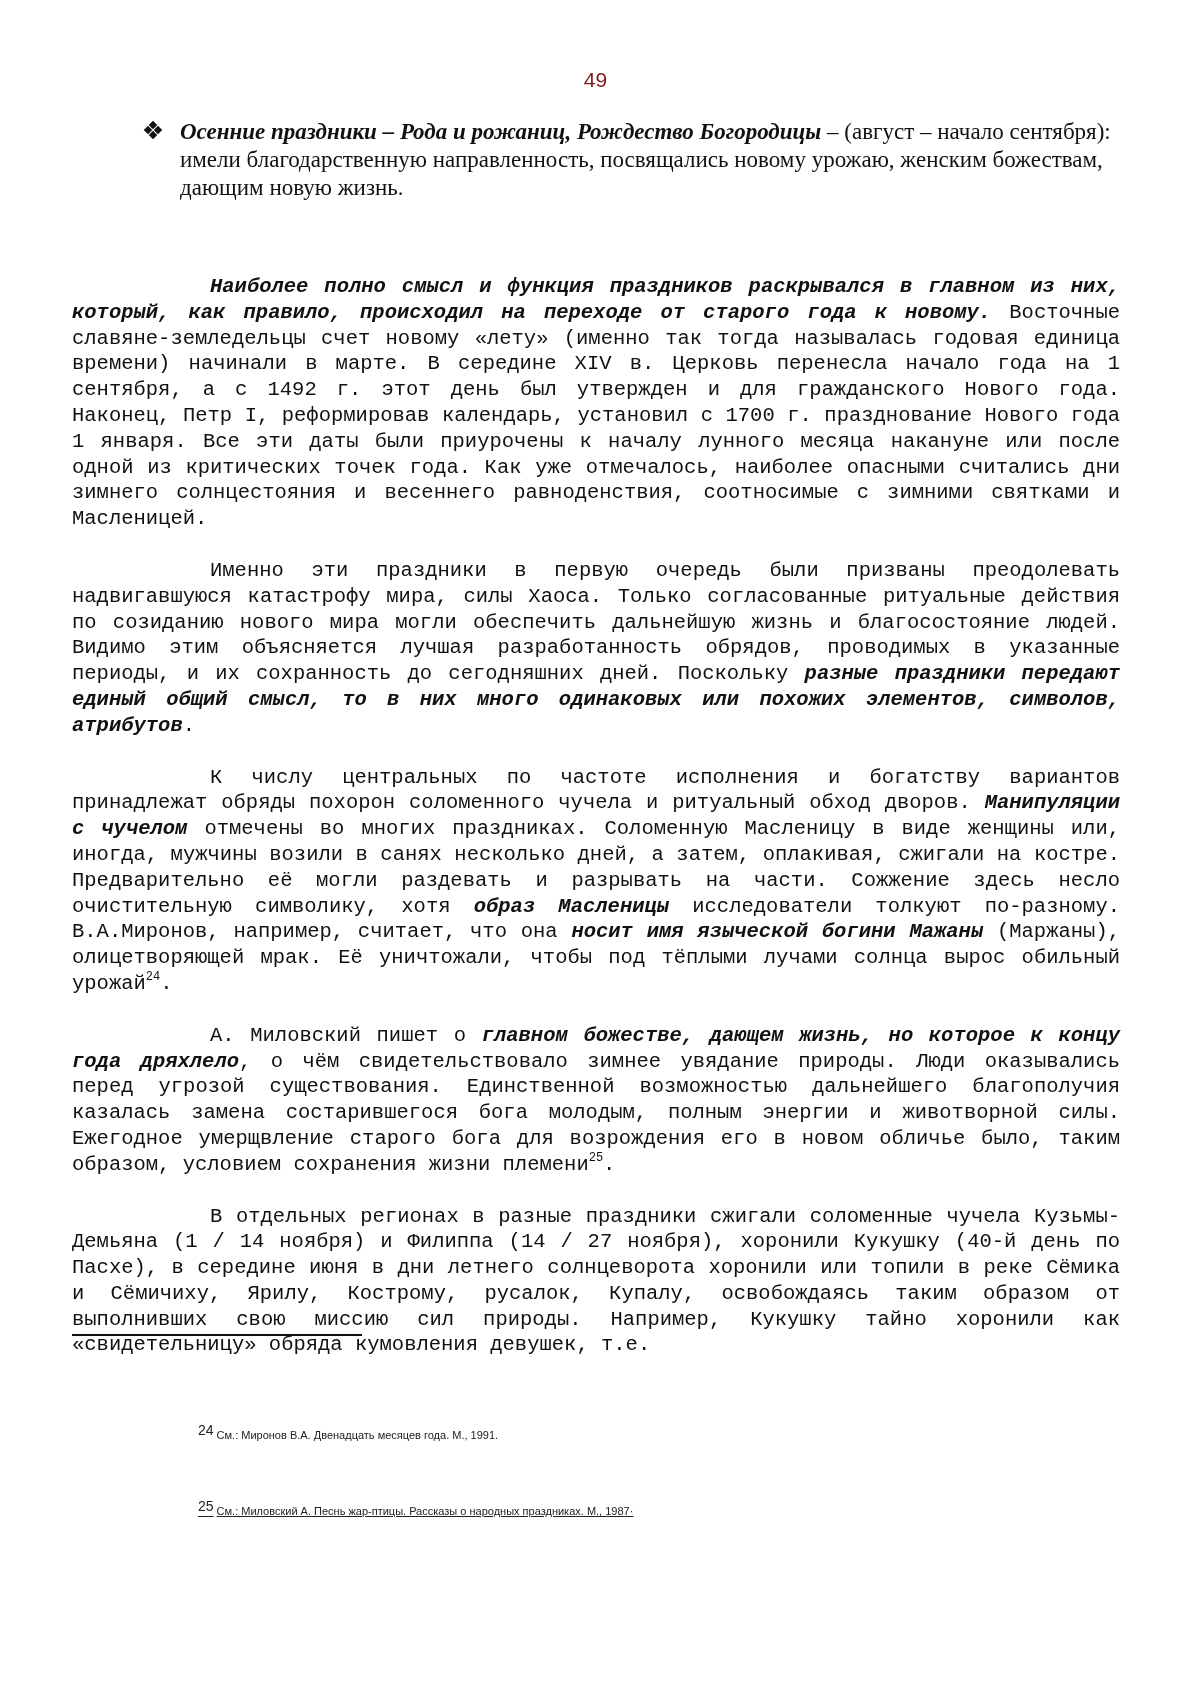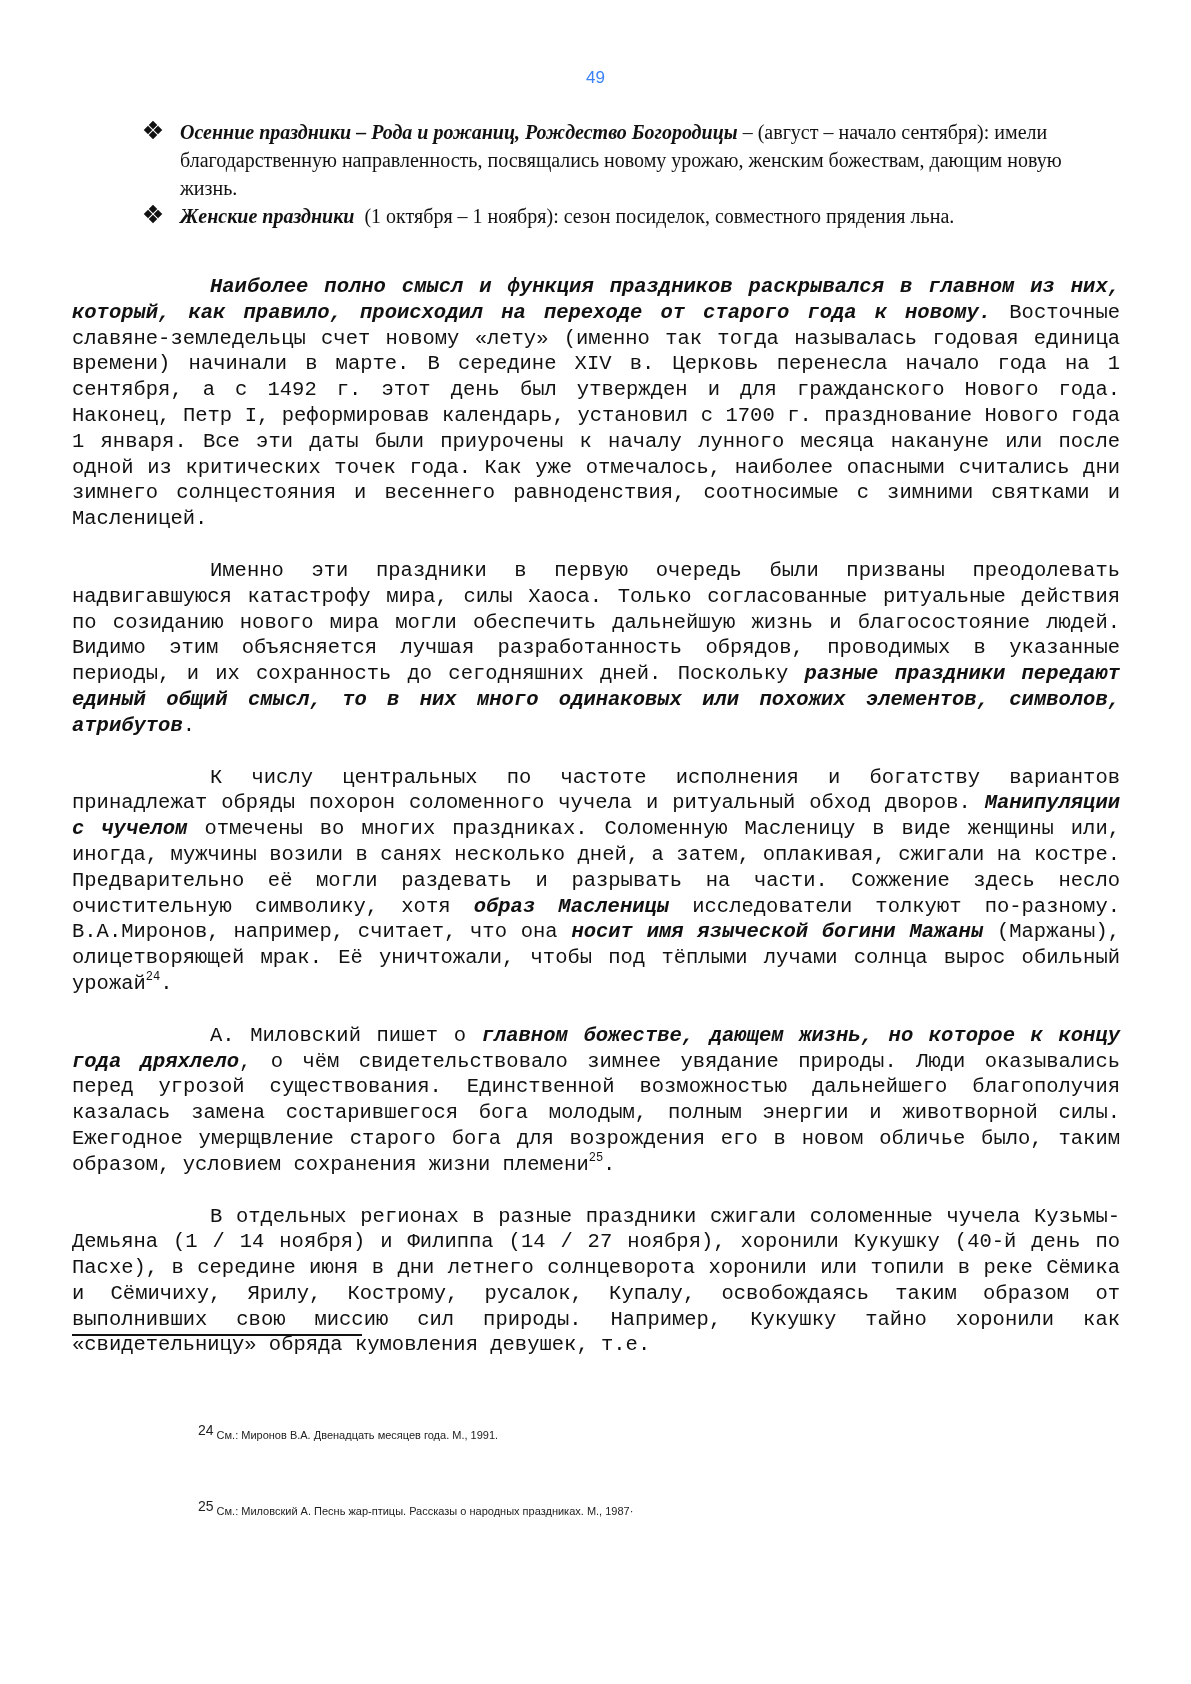--- a/index.html
+++ b/index.html
@@ -1,61 +1,52 @@
 <!DOCTYPE html>
 <html><head>
   <meta charset="utf-8">
   <style>
     html, body { margin: 0; padding: 0; background: #ffffff; }
     body { width: 1191px; height: 1684px; position: relative; overflow: hidden;
            font-family: "Liberation Serif", "DejaVu Serif", serif; color: #111111; }
     .page-number { position: absolute; top: 68px; left: 0; width: 1191px; text-align: center;
-                   font-family: "Liberation Sans", "DejaVu Sans", sans-serif; font-size: 17px; color: #3b82f6; }
+                   font-family: "Liberation Sans", "DejaVu Sans", sans-serif; font-size: 21px; color: #7f1d1d; }
     .bullets { position: absolute; top: 118px; left: 143px; width: 980px; }
-    .bullet-item { position: relative; padding-left: 37px; font-size: 20px; line-height: 28px; margin-bottom: 0; }
+    .bullet-item { position: relative; padding-left: 37px; font-size: 23px; line-height: 28px; margin-bottom: 0; }
     .bullet-glyph { position: absolute; left: 0; top: 2px; width: 20px; height: 20px; }
     .bullet-glyph span { position: absolute; width: 6px; height: 6px; background: #111; transform: rotate(45deg); }
     .bullet-glyph .d1 { left: 7px; top: 2px; }
     .bullet-glyph .d2 { left: 2px; top: 7px; }
     .bullet-glyph .d3 { left: 12px; top: 7px; }
     .bullet-glyph .d4 { left: 7px; top: 12px; }
     .bi { font-weight: bold; font-style: italic; }
     .body { position: absolute; top: 274px; left: 72px; width: 1048px; font-family: Liberation Mono, monospace; }
     .para { font-size: 20.5px; line-height: 25.8px; text-align: justify; margin: 0 0 26px 0; text-indent: 138px; }
     sup { font-size: 12px; line-height: 0; vertical-align: 9px; }
     .fn-rule { position: absolute; top: 1334px; left: 72px; width: 290px; height: 2px; background: #111; }
     .footnote { position: absolute; left: 198px; font-family: "Liberation Sans", "DejaVu Sans", sans-serif;
                 font-size: 11px; color: #222; margin-top: 40px; }
     .footnote .fn-mark { font-size: 14px; vertical-align: 4px; margin-right: 3px; }
     .fn24 { top: 1382px; }
-    .fn25 { top: 1458px; }
+    .fn25 { top: 1458px; text-decoration: underline; }
   </style>
 </head>
 <body>
 
 <div class="page-number">49</div>
 
 <div class="bullets">
   <div class="bullet-item">
     <span class="bullet-glyph">
       <span class="d1"></span>
         <span class="d2"></span>
         <span class="d3"></span>
         <span class="d4"></span>
     </span>
     <span class="bi">Осенние праздники – Рода и рожаниц, Рождество Богородицы</span><span> – (август – начало сентября): имели благодарственную направленность, посвящались новому урожаю, женским божествам, дающим новую жизнь.</span>
-  </div>
-  <div class="bullet-item">
-    <span class="bullet-glyph">
-      <span class="d1"></span>
-        <span class="d2"></span>
-        <span class="d3"></span>
-        <span class="d4"></span>
-    </span>
-    <span class="bi">Женские праздники</span><span style="white-space: pre-wrap;">  (1 октября – 1 ноября): сезон посиделок, совместного прядения льна.</span>
   </div>
 </div>
 
 <div class="body">
   <p class="para">
     <span class="bi">Наиболее полно смысл и функция праздников раскрывался в главном из них, который, как правило, происходил на переходе от старого года к новому.</span><span> Восточные славяне-земледельцы счет новому «лету» (именно так тогда называлась годовая единица времени) начинали в марте. В середине XIV в. Церковь перенесла начало года на 1 сентября, а с 1492 г. этот день был утвержден и для гражданского Нового года. Наконец, Петр I, реформировав календарь, установил с 1700 г. празднование Нового года 1 января. Все эти даты были приурочены к началу лунного месяца накануне или после одной из критических точек года. Как уже отмечалось, наиболее опасными считались дни зимнего солнцестояния и весеннего равноденствия, соотносимые с зимними святками и Масленицей.</span>
   </p>
   <p class="para">
     <span>Именно эти праздники в первую очередь были призваны преодолевать надвигавшуюся катастрофу мира, силы Хаоса. Только согласованные ритуальные действия по созиданию нового мира могли обеспечить дальнейшую жизнь и благосостояние людей. Видимо этим объясняется лучшая разработанность обрядов, проводимых в указанные периоды, и их сохранность до сегодняшних дней. Поскольку </span><span class="bi">разные праздники передают единый общий смысл, то в них много одинаковых или похожих элементов, символов, атрибутов</span><span>.</span>
   </p>

